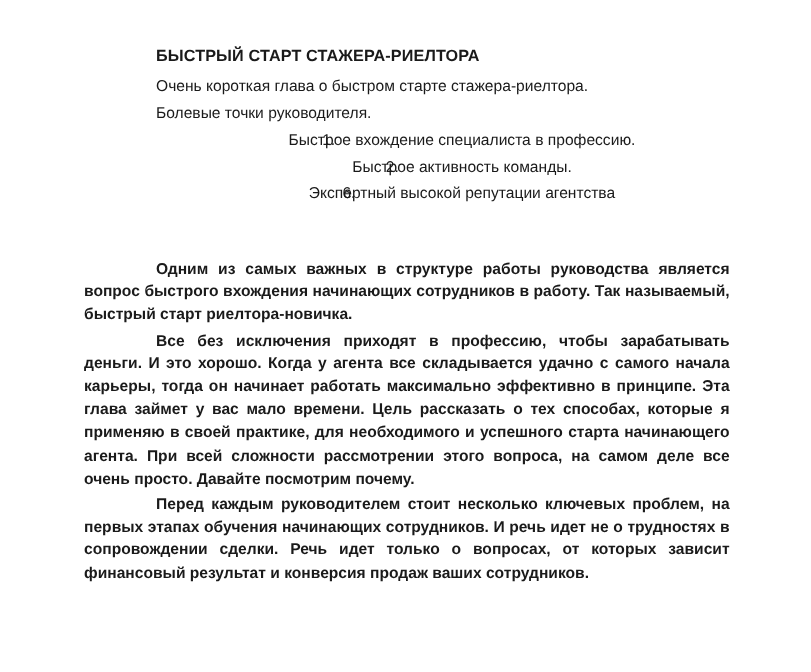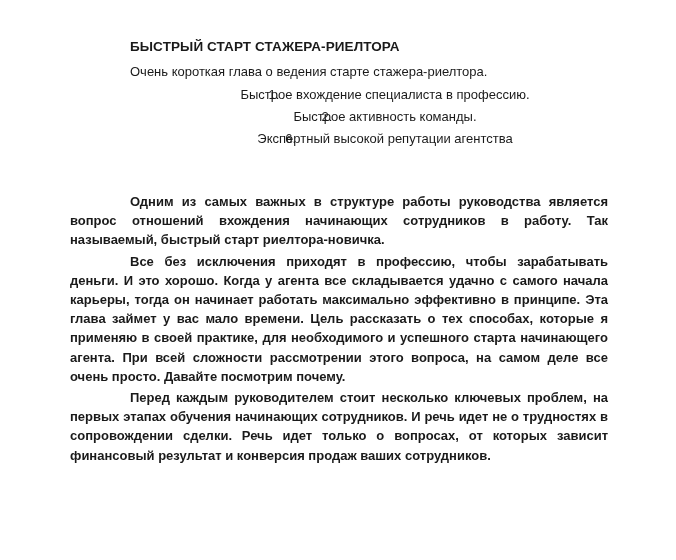--- a/index.html
+++ b/index.html
@@ -96,38 +96,39 @@
   }
 </style>
 </head>
 <body>
 
 <div class="page">
   <div class="content">
 
     <h1 class="doc-title">БЫСТРЫЙ СТАРТ СТАЖЕРА-РИЕЛТОРА</h1>
 
-    <p class="intro-line first">Очень короткая глава о ведения старте стажера-риелтора.</p>
+    <p class="intro-line first">Очень короткая глава о быстром старте стажера-риелтора.</p>
 
+    <p class="intro-line">Болевые точки руководителя.</p>
 
     <ol class="pain-list">
       <li class="pain-item">
         <span class="pain-num">1.</span><span>Быстрое вхождение специалиста в профессию.</span>
       </li>
       <li class="pain-item">
         <span class="pain-num">2.</span><span>Быстрое активность команды.</span>
       </li>
       <li class="pain-item">
         <span class="pain-num">6.</span><span>Экспертный высокой репутации агентства</span>
       </li>
     </ol>
 
     <div class="spacer-lg"></div>
 
-    <p class="body-para">Одним из самых важных в структуре работы руководства является вопрос отношений вхождения начинающих сотрудников в работу. Так называемый, быстрый старт риелтора-новичка.</p>
+    <p class="body-para">Одним из самых важных в структуре работы руководства является вопрос быстрого вхождения начинающих сотрудников в работу. Так называемый, быстрый старт риелтора-новичка.</p>
 
     <div class="spacer-sm"></div>
 
     <p class="body-para">Все без исключения приходят в профессию, чтобы зарабатывать деньги. И это хорошо. Когда у агента все складывается удачно с самого начала карьеры, тогда он начинает работать максимально эффективно в принципе. Эта глава займет у вас мало времени. Цель рассказать о тех способах, которые я применяю в своей практике, для необходимого и успешного старта начинающего агента. При всей сложности рассмотрении этого вопроса, на самом деле все очень просто. Давайте посмотрим почему.</p>
 
     <div class="spacer-sm"></div>
 
     <p class="body-para">Перед каждым руководителем стоит несколько ключевых проблем, на первых этапах обучения начинающих сотрудников. И речь идет не о трудностях в сопровождении сделки. Речь идет только о вопросах, от которых зависит финансовый  результат и конверсия  продаж ваших сотрудников.</p>
 
   </div>

